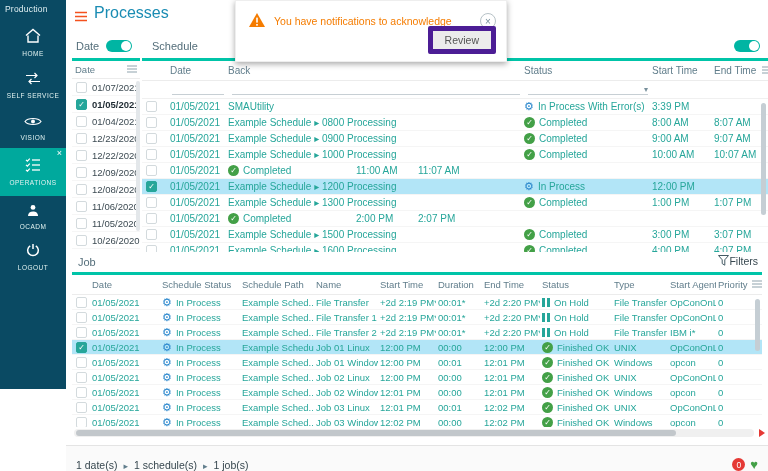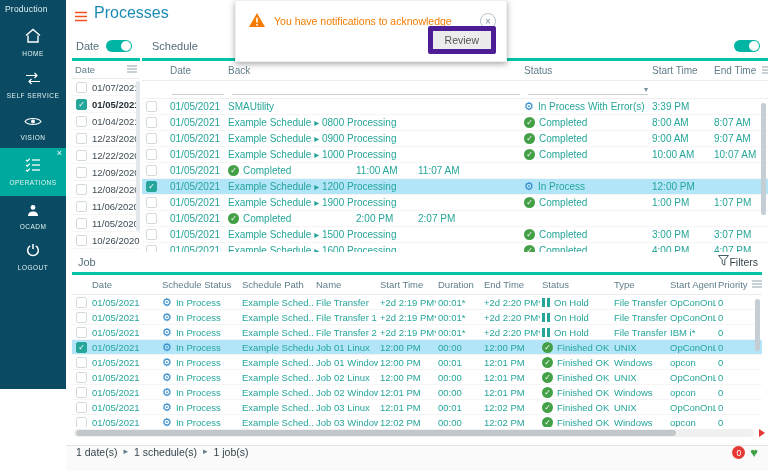--- a/index.html
+++ b/index.html
@@ -78,21 +78,21 @@
   .filter .caret{font-size:8px;color:#78909c;line-height:1}
   .trow{display:flex;align-items:center;height:16px;font-size:10px;color:#26a69a;
     border-bottom:1px solid #f5f5f5;cursor:pointer}
   .trow.selected,.jrow.selected{background:#b2e5f7}
   .sc-cb{width:26px}.sc-date{width:58px}.sc-path{width:296px}.sc-status{width:128px}
   .sc-start{width:62px}.sc-end{width:50px}
   .sched-vscroll{position:absolute;right:2px;top:42px;width:5px;height:112px;background:#c5ced4;border-radius:3px}
 
   
   .lab-job{left:78px;top:256px}
-  .filters-btn{position:absolute;right:10px;top:255px;display:flex;align-items:center;gap:0;
+  .filters-btn{position:absolute;right:10px;top:255px;display:flex;gap:0;
     font-size:10.5px;color:#37474f;cursor:pointer}
   .job-tbl{left:72px;top:272px;width:690px;height:155px}
   .job-tbl .thead{height:20px;font-size:9.5px}
   .jrow{display:flex;align-items:center;height:15px;font-size:9.5px;color:#26a69a;
     border-bottom:1px solid #f5f5f5;cursor:pointer}
   .jc-cb{width:18px}.jc-date{width:70px}.jc-ss{width:80px}.jc-sp{width:74px}.jc-name{width:64px}
   .jc-start{width:58px}.jc-dur{width:46px}.jc-end{width:58px}.jc-status{width:72px}
   .jc-type{width:56px}.jc-agent{width:48px}.jc-pri{width:36px}
   .job-vscroll{position:absolute;right:2px;top:24px;width:5px;height:52px;background:#c5ced4;border-radius:3px}
   .job-hscroll{position:absolute;left:74px;top:429px;width:680px;height:8px;background:#f0f0f0;border-radius:4px}
@@ -106,21 +106,21 @@
     flex:none;margin:0 2px;cursor:pointer}
   .cb.on{background:#26a69a;border-color:#26a69a}
   .ic-gear{color:#2986cc;font-size:11px;margin-right:4px;line-height:1}
   .ic-check{width:11px;height:11px;border-radius:50%;background:#43a047;color:#fff;font-size:8px;
     display:inline-flex;align-items:center;justify-content:center;margin-right:4px;flex:none}
   .ic-hold{display:inline-flex;gap:2px;margin-right:4px;flex:none}
   .ic-hold i{width:3px;height:9px;background:#26a69a;display:block}
 
   
   .footer{position:absolute;left:66px;right:0;top:445px;bottom:0;background:#fafafa;
-    border-top:1px solid #e4e4e4;display:flex;align-items:flex-start;padding:0 10px;
+    border-top:1px solid #e4e4e4;display:flex;align-items:flex-end;padding:0 10px;
     font-size:10.5px;color:#37474f;z-index:3}
   .chev{color:#607d8b;font-size:9px;margin:0 6px}
   .foot-right{margin-left:auto;display:flex;align-items:center;gap:5px}
   .badge{width:13px;height:13px;border-radius:50%;background:#e53935;color:#fff;font-size:8.5px;
     display:flex;align-items:center;justify-content:center;cursor:pointer}
   .heart{color:#43a047;font-size:13px;line-height:1;cursor:pointer}
 </style>
 </head>
 <body>
 
@@ -386,21 +386,21 @@
           <span class="cell sc-path">Example Schedule ▸ 1200 Processing</span>
           <span class="cell sc-status"><span class="ic-gear">⚙</span>In Process</span>
           <span class="cell sc-start">12:00 PM</span>
           <span class="cell sc-end"></span>
         </div>
         <div class="trow">
           <span class="cell sc-cb">
             <span class="cb"></span>
           </span>
           <span class="cell sc-date">01/05/2021</span>
-          <span class="cell sc-path">Example Schedule ▸ 1900 Processing</span>
+          <span class="cell sc-path">Example Schedule ▸ 1300 Processing</span>
           <span class="cell sc-status"><span class="ic-check">✓</span>Completed</span>
           <span class="cell sc-start">1:00 PM</span>
           <span class="cell sc-end">1:07 PM</span>
         </div>
         <div class="trow">
           <span class="cell sc-cb">
             <span class="cb"></span>
           </span>
           <span class="cell sc-date">01/05/2021</span>
           <span class="cell sc-status"><span class="ic-check">✓</span>Completed</span>

